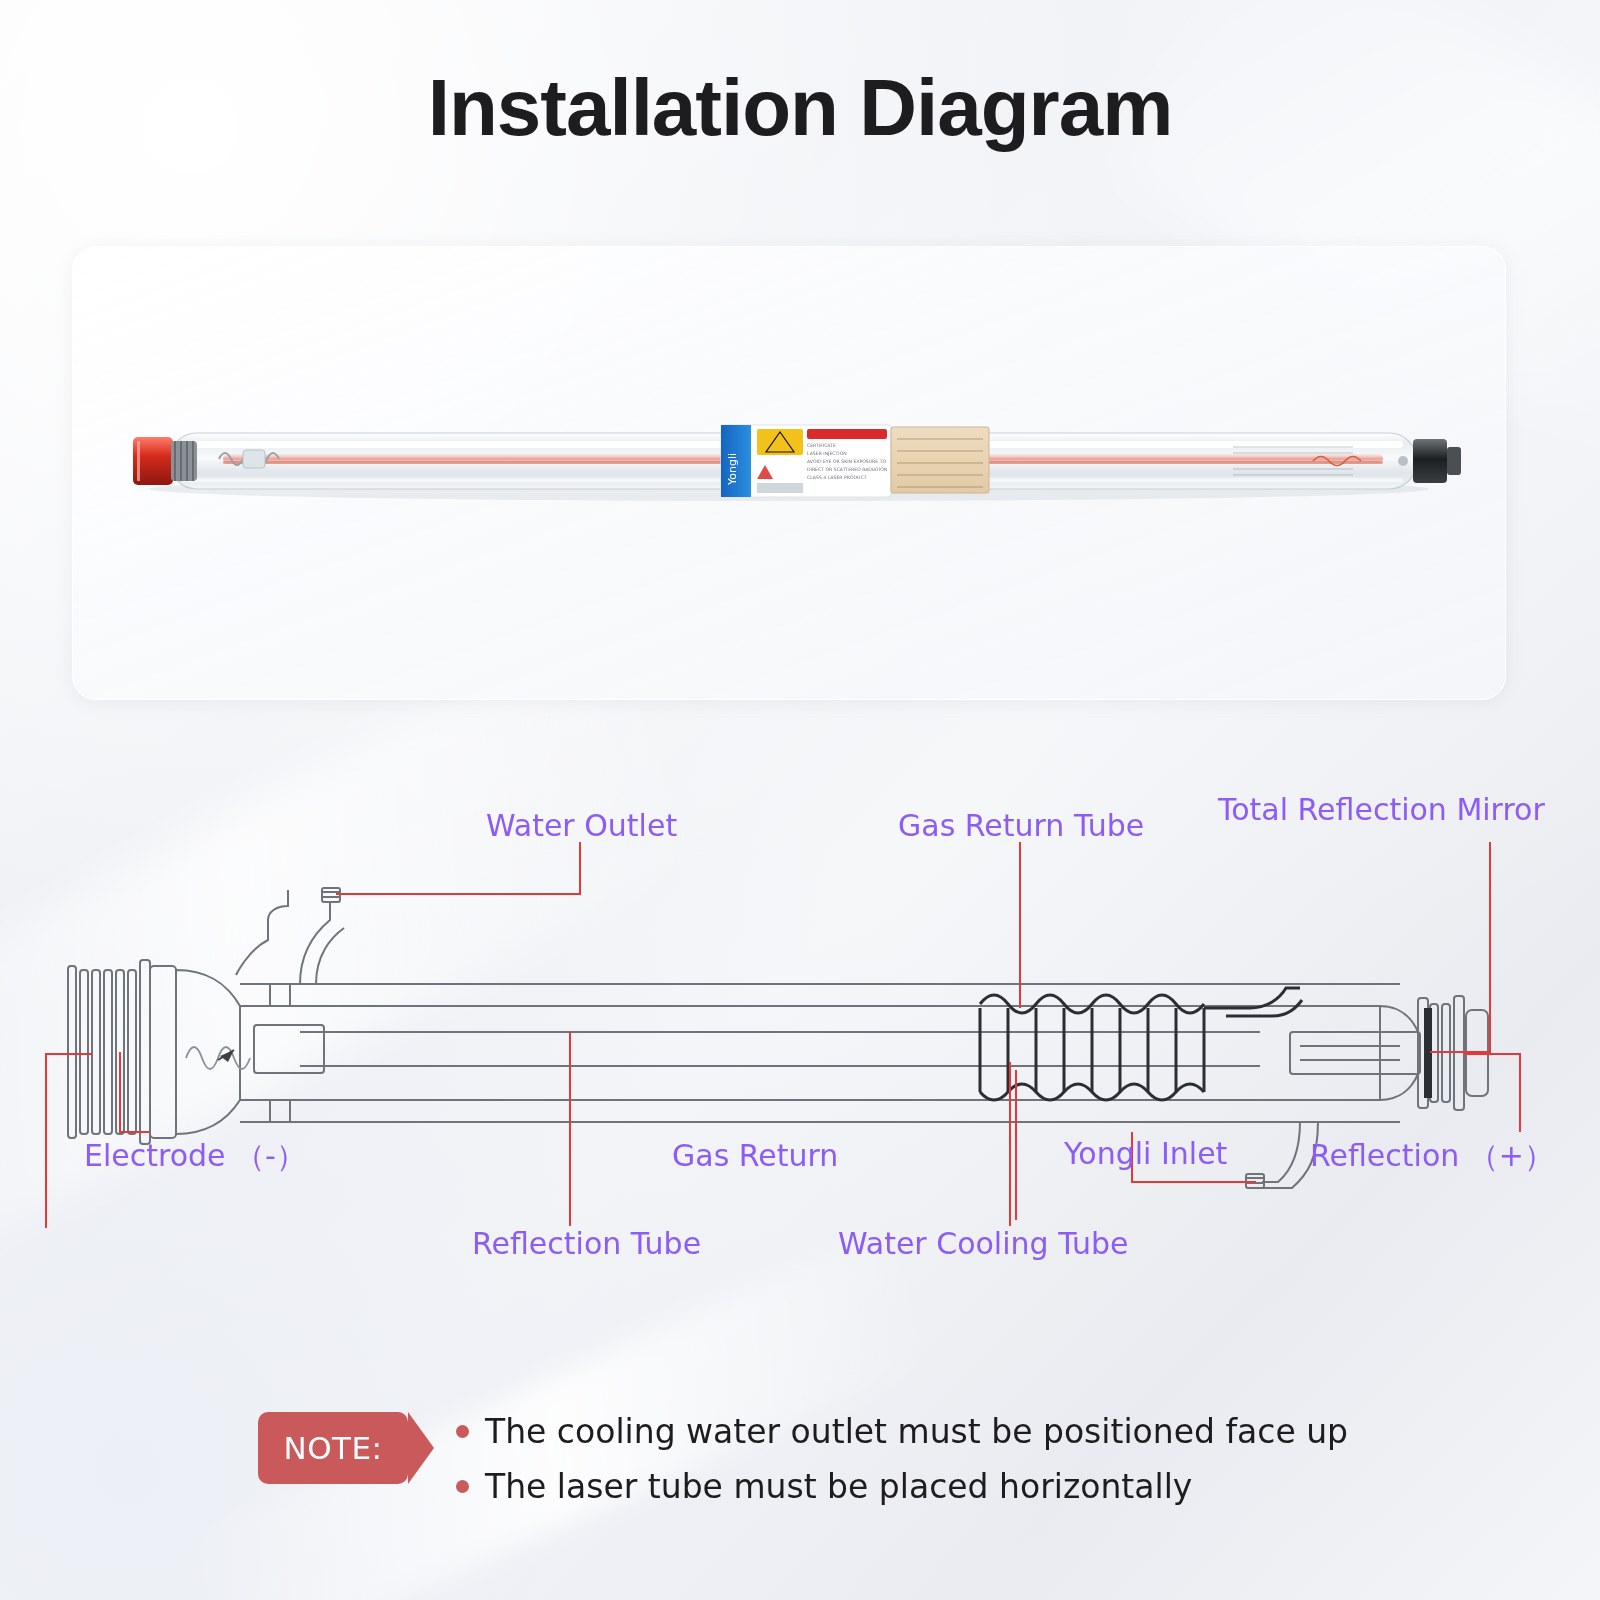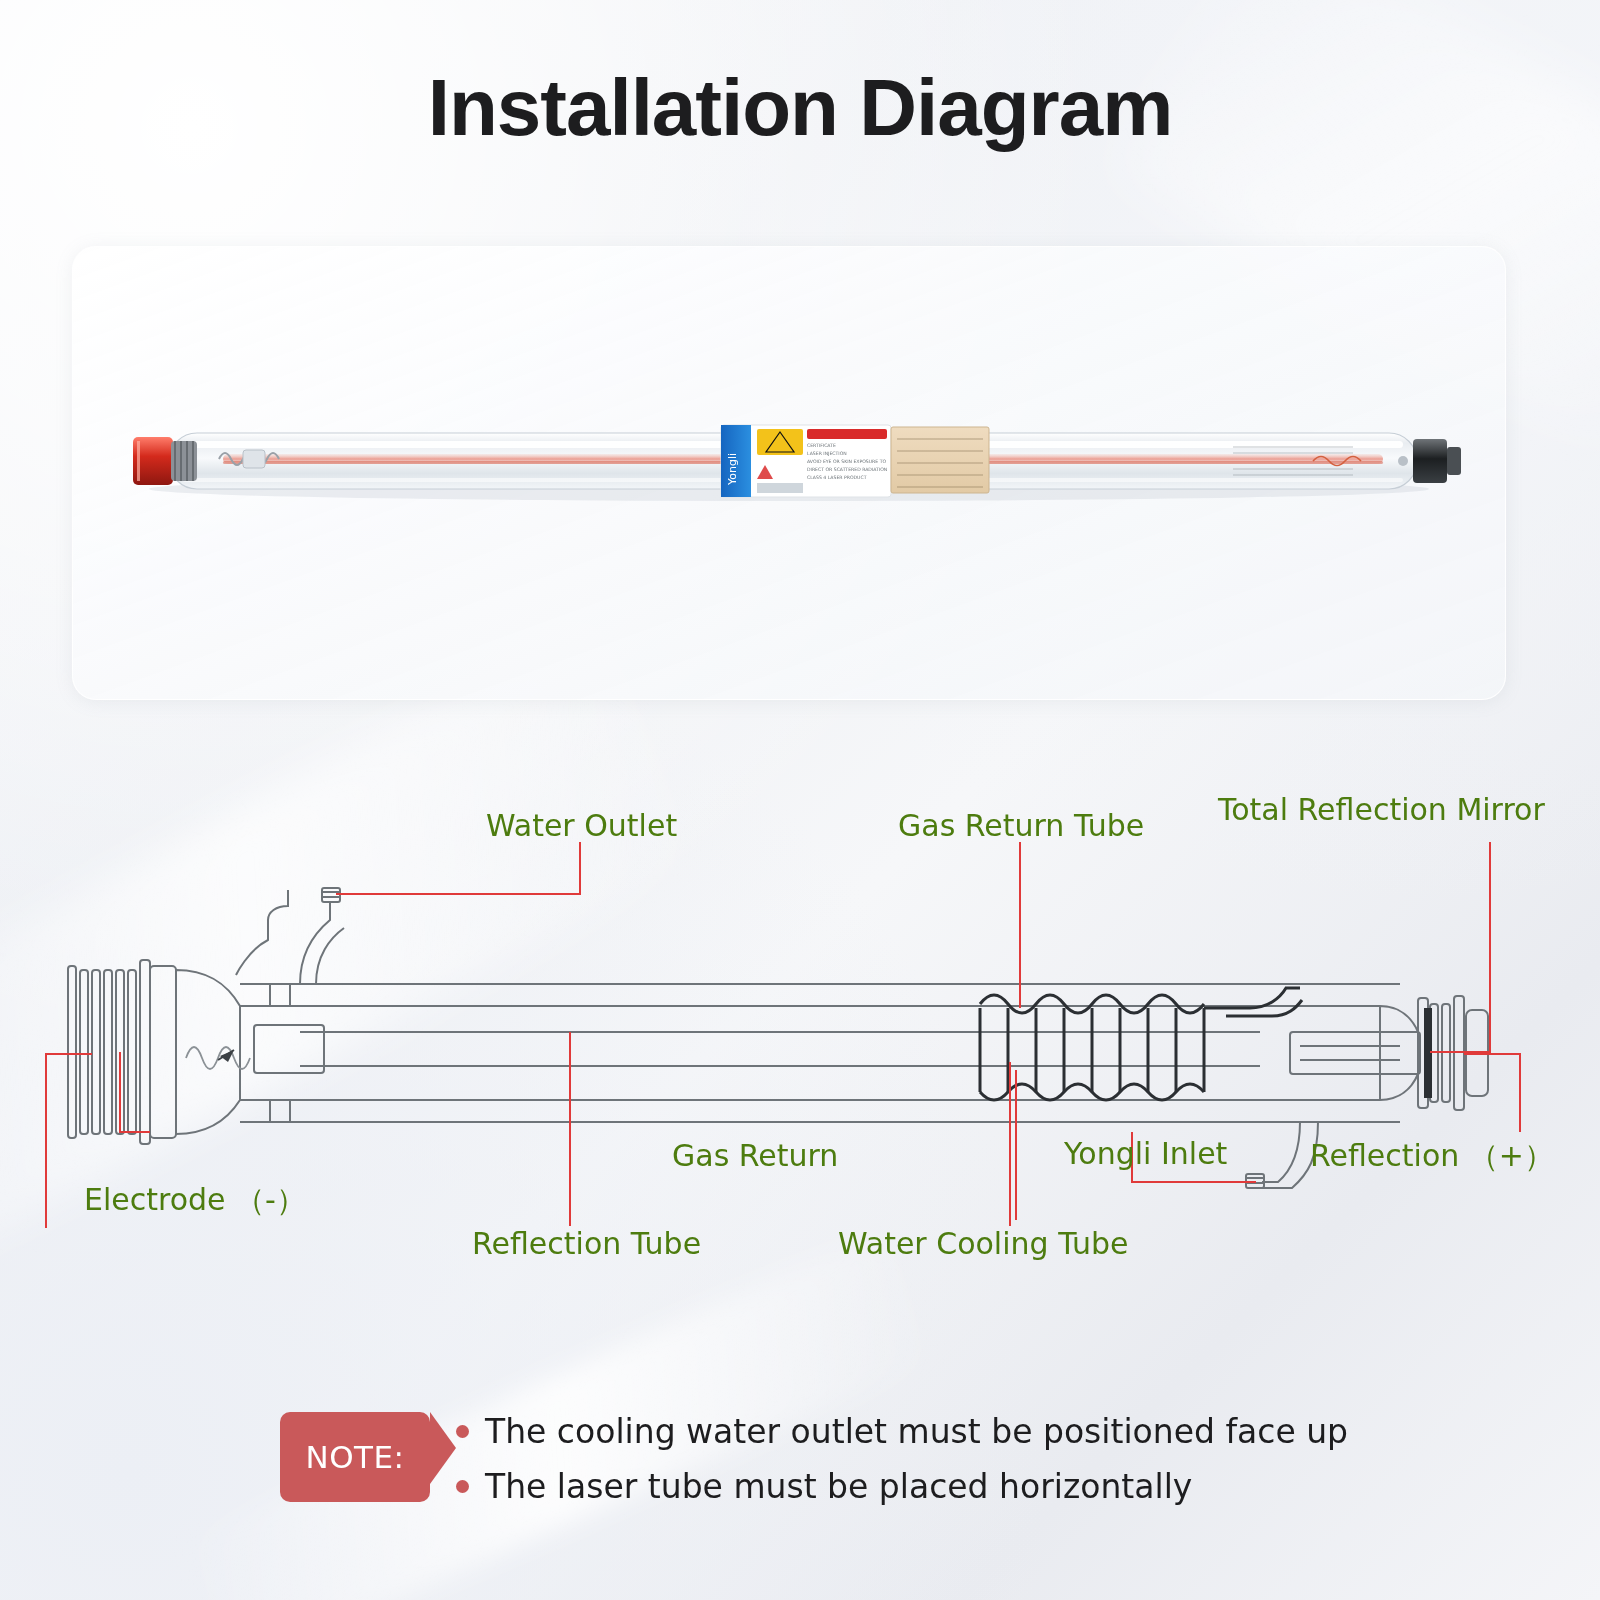--- a/index.html
+++ b/index.html
@@ -33,32 +33,31 @@
     background:linear-gradient(160deg,rgba(255,255,255,.92) 0%, rgba(250,251,253,.85) 40%, rgba(244,246,249,.8) 100%);
     border:1px solid rgba(255,255,255,.9);
     box-shadow:0 2px 18px rgba(140,148,160,.12);
   }
 
   .tube-photo{position:absolute;left:0;top:0;width:100%;height:100%;}
 
   .diagram-wrap{position:absolute;left:0;top:770px;width:1600px;height:560px;}
   .labels{position:absolute;left:0;top:770px;width:1600px;height:560px;}
   .label{
-    position:absolute;font-size:30px;color:#4d7c0f;white-space:nowrap;
+    position:absolute;font-size:30px;color:#8b5cf6;white-space:nowrap;
     font-family:"DejaVu Sans", sans-serif;
   }
 
   .note-bar{position:absolute;left:258px;top:1404px;width:1190px;height:110px;}
   .note-badge{
-    position:absolute;left:0;top:8px;width:150px;height:90px;
+    position:absolute;left:0;top:8px;width:150px;height:72px;
     background:#c9595a;border-radius:10px;
     display:flex;align-items:center;justify-content:center;
     color:#fff;font-size:31px;letter-spacing:.5px;
     font-family:"DejaVu Sans", sans-serif;
-    margin-left:22px;
   }
   .note-badge::after{
     content:"";position:absolute;right:-26px;top:0;border-left:26px solid #c9595a;
     border-top:36px solid transparent;border-bottom:36px solid transparent;
   }
   .note-lines{position:absolute;left:198px;top:0;}
   .note-line{display:flex;align-items:center;gap:16px;height:55px;}
   .note-dot{width:13px;height:13px;border-radius:50%;background:#c9595a;flex:0 0 auto;}
   .note-text{font-size:33px;color:#1d1d1f;font-family:"DejaVu Sans", sans-serif;white-space:nowrap;}
 </style>
@@ -274,21 +273,21 @@
     <path d="M1016 300 L1016 450"></path>
   </g>
 </svg>
 </div>
 
 <div class="labels">
   <div class="label" style="left:486px;top:38px;">Water Outlet</div>
   <div class="label" style="left:898px;top:38px;">Gas Return Tube</div>
   <div class="label" style="left:1218px;top:22px;">Total Reflection Mirror</div>
 
-  <div class="label" style="left:84px;top:366px;margin-top:44px;">Electrode （-）</div>
+  <div class="label" style="left:84px;top:366px;">Electrode （-）</div>
   <div class="label" style="left:672px;top:368px;">Gas Return</div>
   <div class="label" style="left:1064px;top:366px;">Yongli Inlet</div>
   <div class="label" style="left:1310px;top:366px;">Reflection （+）</div>
 
   <div class="label" style="left:472px;top:456px;">Reflection Tube</div>
   <div class="label" style="left:838px;top:456px;">Water Cooling Tube</div>
 </div>
 
 <div class="note-bar">
   <div class="note-badge">NOTE:</div>

